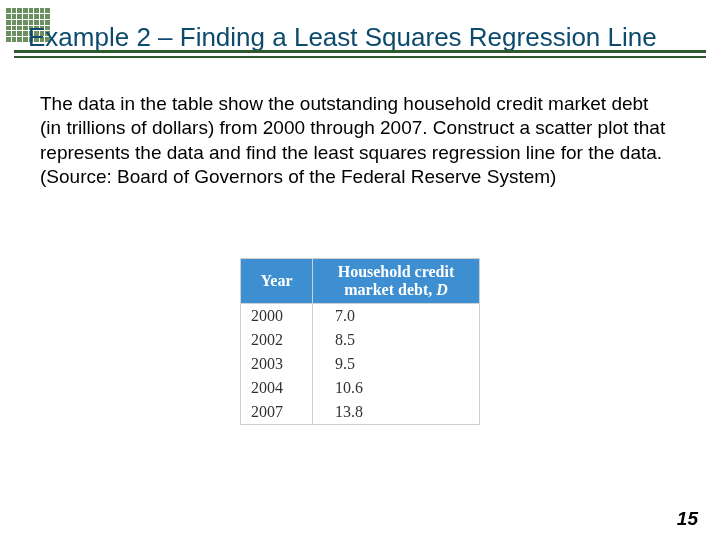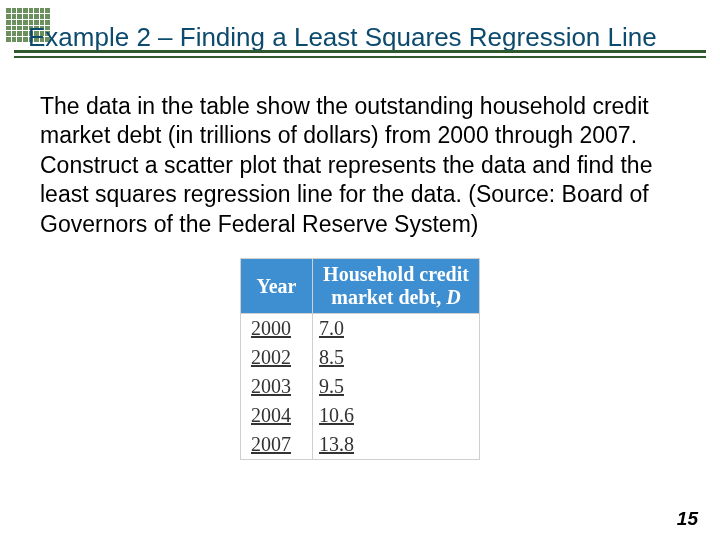--- a/index.html
+++ b/index.html
@@ -39,52 +39,51 @@
   }
   .rule-bottom {
     position: absolute;
     top: 56px; left: 14px; right: 14px;
     height: 2px;
     background: #2f5a2d;
   }
   .body-text {
     position: absolute;
     top: 92px; left: 40px; right: 48px;
-    font-size: 23px;
+    font-size: 19px;
     line-height: 1.28;
     color: #000;
   }
   .chart-wrap {
     position: absolute;
     top: 258px;
     left: 50%;
     transform: translateX(-50%);
     width: 240px;
   }
   table.data {
     border-collapse: collapse;
     width: 100%;
     font-family: "Times New Roman", Times, serif;
-    font-size: 20px;
+    font-size: 16px;
   }
   table.data th {
     background: #3d8fd1;
     color: #fff;
     font-weight: bold;
     padding: 4px 6px;
     text-align: center;
     border: 1px solid #d0d0d0;
   }
   table.data th.year { width: 72px; }
   table.data td {
-    padding: 3px 6px;
+    padding: 3px 22px;
     border-left: 1px solid #cfcfcf;
     border-right: 1px solid #cfcfcf;
     color: #333;
-    text-decoration: underline;
   }
   table.data td.yr { text-align: left; padding-left: 10px; }
   table.data td.val { text-align: left; }
   table.data tr:last-child td { border-bottom: 1px solid #cfcfcf; }
   .page-num {
     position: absolute;
     bottom: 10px; right: 22px;
     font-size: 19px;
     font-weight: bold;
     font-style: italic;

